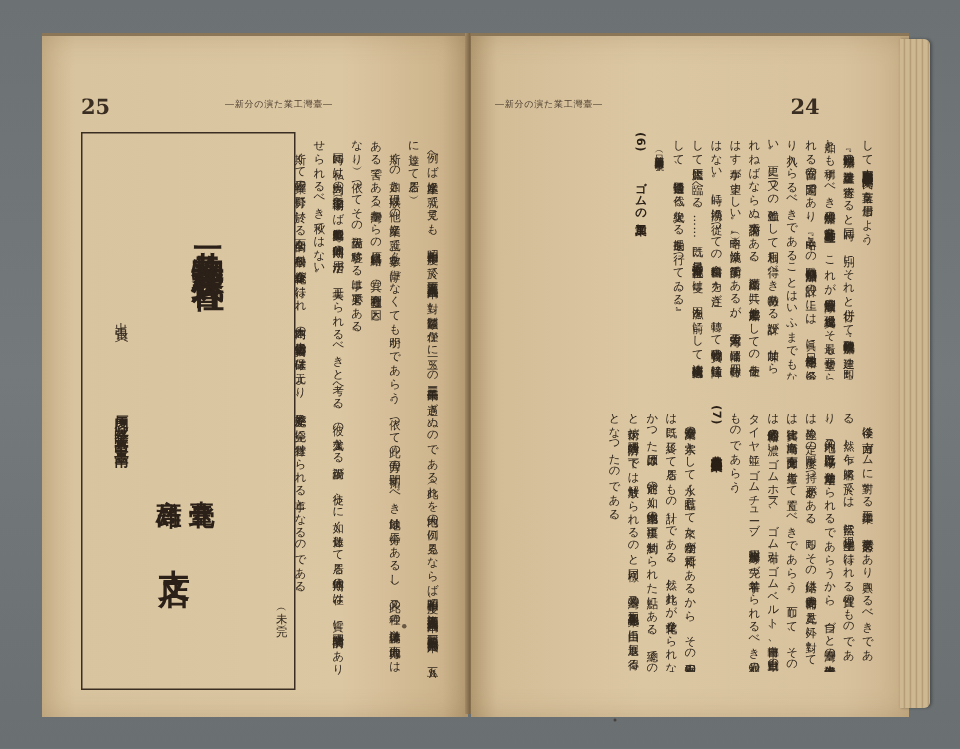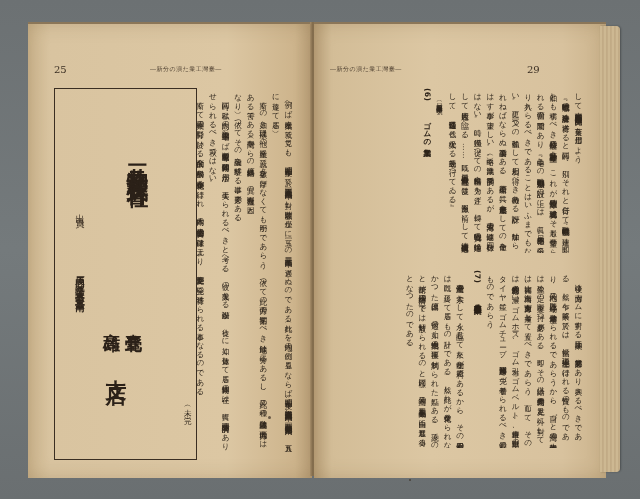--- a/index.html
+++ b/index.html
@@ -59,22 +59,22 @@
       width: 20px;
       height: 446px;
       background: repeating-linear-gradient(90deg, #cdb892 0px, #cdb892 2px, #b59d78 3px, #d2bd98 4px);
       border-radius: 0 4px 4px 0;
       box-shadow: 1px 0 2px rgba(0,0,0,0.3);
     }
 
     .page-number {
       position: absolute;
       top: 40px;
-      font-size: 10px;
-      font-weight: normal;
+      font-size: 14px;
+      font-weight: bold;
       color: #3a2e22;
     }
     .running-head {
       position: absolute;
       top: 41px;
       font-size: 6px;
       color: #4b3d2e;
       letter-spacing: 0.5px;
       white-space: nowrap;
     }
@@ -231,21 +231,21 @@
         <p class="end-mark">（未　完）</p>
       </div>
 
       <div class="speck" style="left:240px; top:392px;"></div>
     </div>
 
     <div class="gutter"></div>
 
     <div class="page page-right">
       <span class="running-head" style="left:16px;">―新分の演た業工灣臺―</span>
-      <span class="page-number" style="left:213px;">29</span>
+      <span class="page-number" style="left:213px;">24</span>
 
       <div class="vcols" style="left:8px; top:64px; width:262px; height:165px; overflow:hidden;">
         <p class="noindent">して南賓船舶東京出張所長添菜四郎氏の言葉を借用しよう。</p>
         <p>『戰時標準船の建造計畫を遂行すると同時に、別にそれと併行して『戰時標準帆船』の建造、即ち『戰時特別型船舶』とも稱すべき特殊形船の非常活動計畫確立と、これが特別運航隊の編成實現とそ最も要望せられる當面の問題であり、『中略』この戰時特別型船舶の設計の上には、眞に日本的性格を多分に取り入れらるべきであることはいふまでもない。更に又一つの強船として利用し得べき特徴ある設計が、加味せられねばならぬ事勿論である。護衛船と共に他方産業船としての使命を負はす事が望ましい。（中略）。漁業は季節的であるが、大東亞海の運輸は四時休む時はない。時に漁撈に從つての食料輸出に力を注ぎ、轉じて戰時物資の輸送陣に挺身して大艦巨に臨へる。……既に最近日帝漁業會社の一隻は、困漁を前にして漆樹南統資輸送に協力して、普通輸送に代る絶大なる援助を行つてゐる』。</p>
         <p class="source-note">（日蘭手新工業本年四月號）</p>
         <p class="section-head">
           <span class="section-num">(6)</span>　<span>ゴムの加工業</span>
         </p>
       </div>
 

